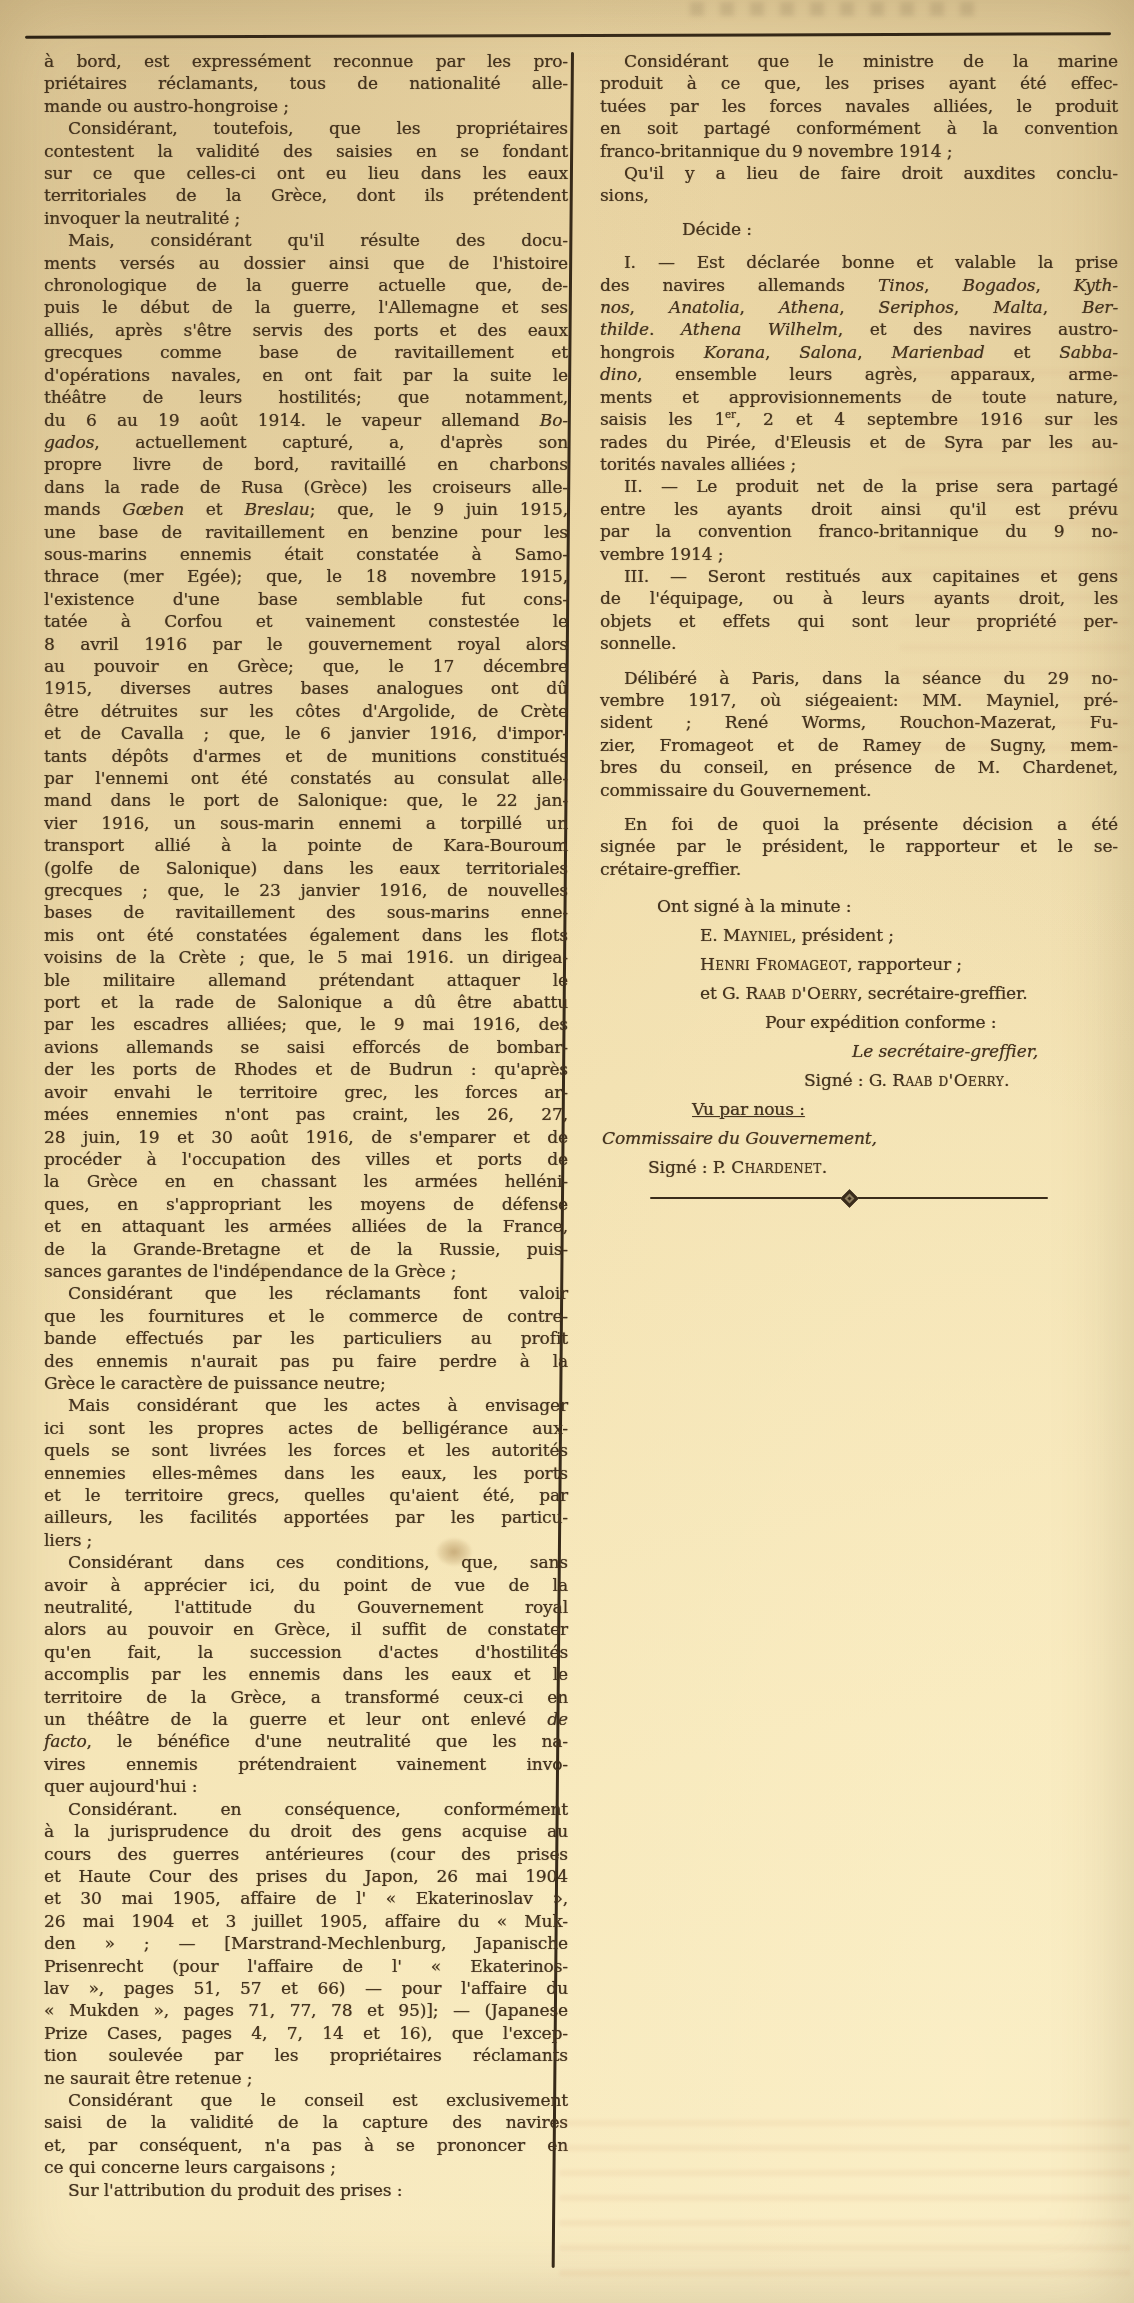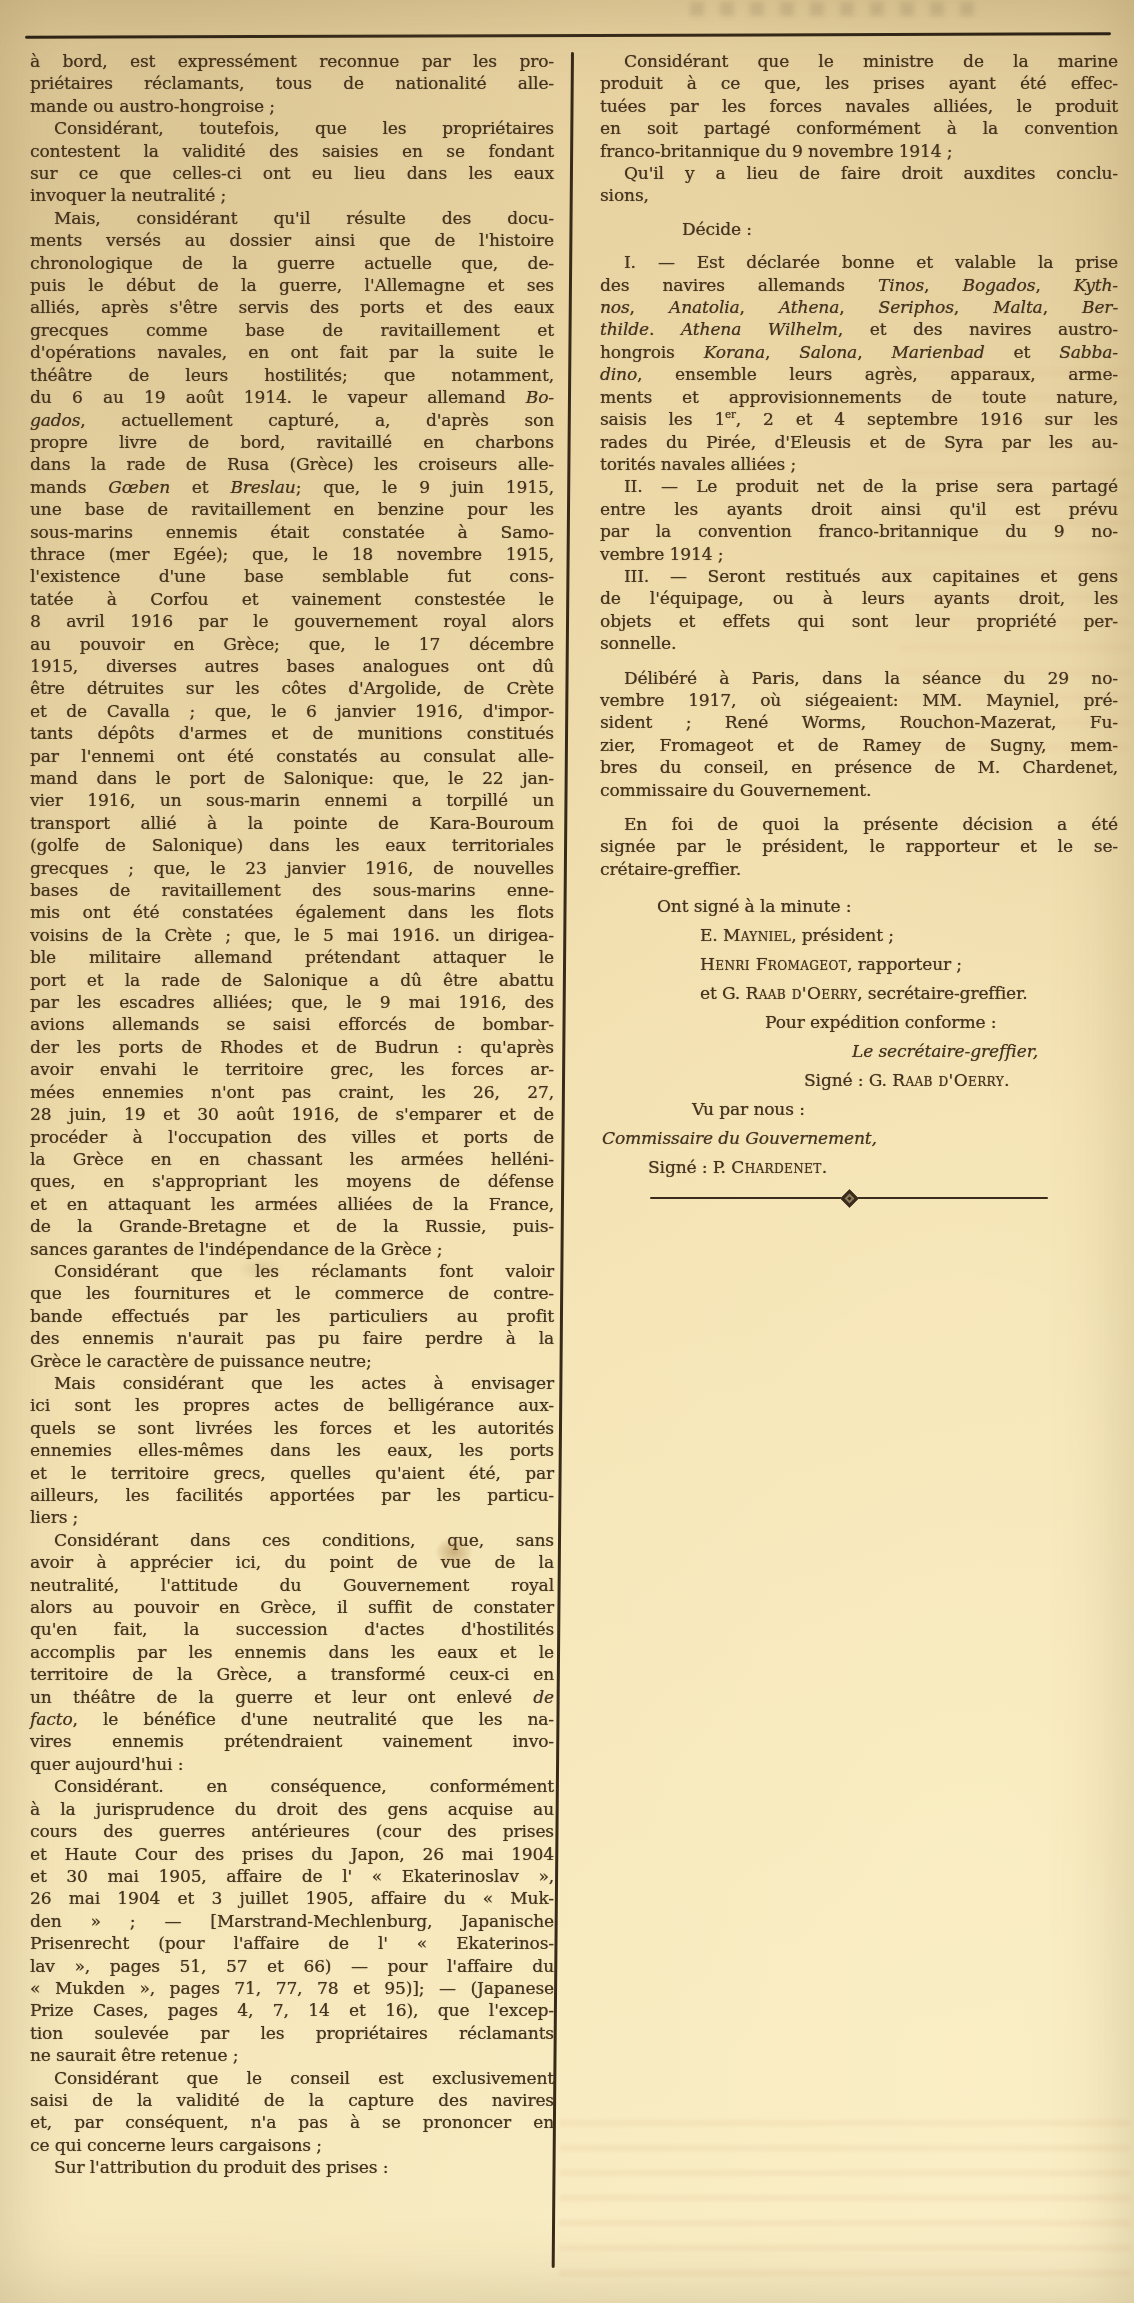--- a/index.html
+++ b/index.html
@@ -28,38 +28,38 @@
     background-color:#372a19;
     transform:rotate(0.5deg);transform-origin:top center;
     border-radius:2px;
   }
   .col{
     position:absolute;top:50px;
     font-size:17px;line-height:22.4px;
     letter-spacing:-0.1px;
     text-shadow:0 0 0.9px rgba(72,52,28,0.55), 0.4px 0.4px 0.5px rgba(72,52,28,0.25);
   }
-  .col-left{left:30px;width:524px;}
+  .col-left{left:44px;width:524px;}
   .col-right{left:600px;width:518px;}
   .para{margin:0;}
   .line{text-align:justify;text-align-last:justify;}
   .line.last{text-align-last:left;}
   .line.free{text-align:left;text-align-last:auto;}
   .para.ind .line:first-child{text-indent:24px;}
   .para.mt{margin-top:12px;}
   .para.decide-para{margin:11px 0 11px;}
   .para.sigblock{margin-top:12px;}
   .sigblock .line{line-height:29px;}
   .decide{padding-left:82px;}
   .sig-a{padding-left:57px;}
   .sig-b{padding-left:100px;}
   .sig-c{padding-left:165px;}
   .sig-d{padding-left:252px;}
   .sig-e{padding-left:204px;}
-  .sig-f{padding-left:92px;}
+  .sig-f{padding-left:92px;text-decoration:underline;}
   .sig-g{padding-left:2px;}
   .sig-h{padding-left:48px;}
   i{font-style:italic;}
   .sc{font-variant:small-caps;letter-spacing:0.4px;}
   sup{font-size:0.6em;vertical-align:super;line-height:0;margin-top:32px;}
   .ornament{
     position:absolute;left:650px;top:1190px;width:398px;height:16px;
     display:flex;align-items:center;
   }
   .orn-line{flex:1;height:2.5px;background:#3a2c1b;border-radius:2px;}
@@ -105,20 +105,21 @@
   <div class="col col-left">
       <div class="para">
         <div class="line">à bord, est expressément reconnue par les pro-</div>
         <div class="line">priétaires réclamants, tous de nationalité alle-</div>
         <div class="line last">mande ou austro-hongroise ;</div>
       </div>
       <div class="para ind">
         <div class="line">Considérant, toutefois, que les propriétaires</div>
         <div class="line">contestent la validité des saisies en se fondant</div>
         <div class="line">sur ce que celles-ci ont eu lieu dans les eaux</div>
+        <div class="line">territoriales de la Grèce, dont ils prétendent</div>
         <div class="line last">invoquer la neutralité ;</div>
       </div>
       <div class="para ind">
         <div class="line">Mais, considérant qu'il résulte des docu-</div>
         <div class="line">ments versés au dossier ainsi que de l'histoire</div>
         <div class="line">chronologique de la guerre actuelle que, de-</div>
         <div class="line">puis le début de la guerre, l'Allemagne et ses</div>
         <div class="line">alliés, après s'être servis des ports et des eaux</div>
         <div class="line">grecques comme base de ravitaillement et</div>
         <div class="line">d'opérations navales, en ont fait par la suite le</div>

